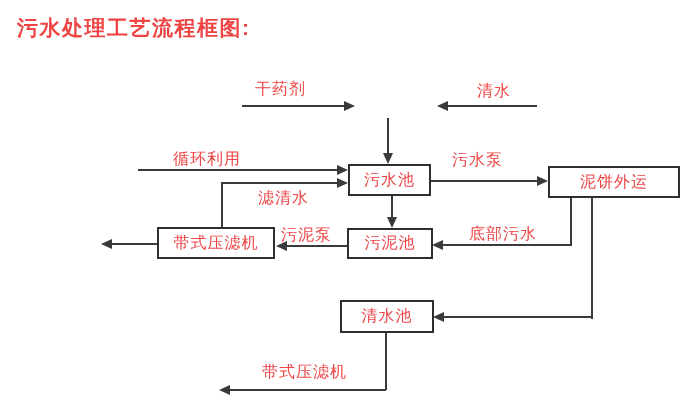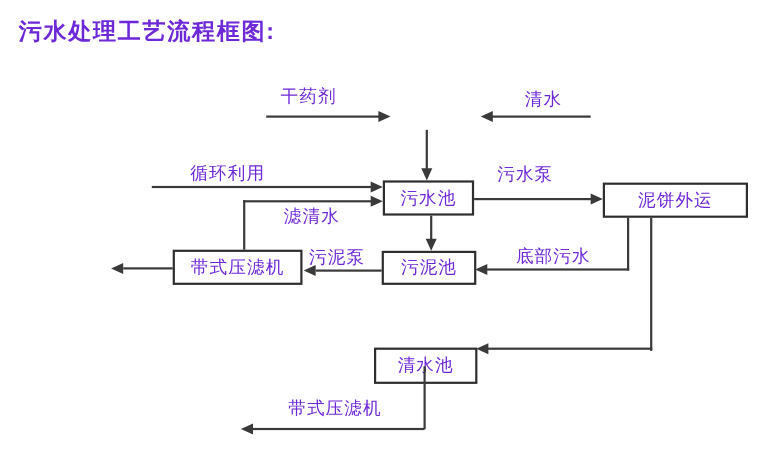--- a/index.html
+++ b/index.html
@@ -1,34 +1,34 @@
 <!DOCTYPE html>
 <html><head>
 <meta charset="utf-8">
 <style>
   html,body{margin:0;padding:0;background:#fff;}
   .canvas{
     position:relative;width:700px;height:411px;background:#ffffff;overflow:hidden;
-    font-family:Liberation Sans, sans-serif;color:#6d28d9;
+    font-family:Liberation Sans, sans-serif;color:#ef4444;
   }
   .title{
     position:absolute;left:17px;top:14px;font-size:21px;font-weight:bold;
     letter-spacing:1.5px;white-space:nowrap;
   }
   .node{
     position:absolute;box-sizing:border-box;border:2px solid #2e2e2e;background:#fff;
     display:flex;align-items:center;justify-content:center;font-size:16px;
     letter-spacing:1px;white-space:nowrap;
   }
   #b-dosing{left:355px;top:89px;width:83px;height:30px;}
   #b-sewage{left:348px;top:164px;width:83px;height:32px;}
   #b-tower{left:548px;top:166px;width:132px;height:32px;}
   #b-sludge{left:347px;top:228px;width:86px;height:31px;}
   #b-belt{left:157px;top:227px;width:118px;height:32px;}
-  #b-clear{left:340px;top:316px;width:94px;height:33px;}
+  #b-clear{left:340px;top:300px;width:94px;height:33px;}
 
   .lbl{position:absolute;font-size:16px;letter-spacing:1px;white-space:nowrap;line-height:1.1;}
   #t-dry{left:255px;top:80px;}
   #t-cw{left:477px;top:82px;}
   #t-sand{left:173px;top:150px;}
   #t-spump{left:452px;top:151px;}
   #t-filt{left:258px;top:189px;text-align:right;}
   #t-mud{left:14px;top:226px;}
   #t-slpump{left:281px;top:226px;}
   #t-bottom{left:469px;top:225px;}

